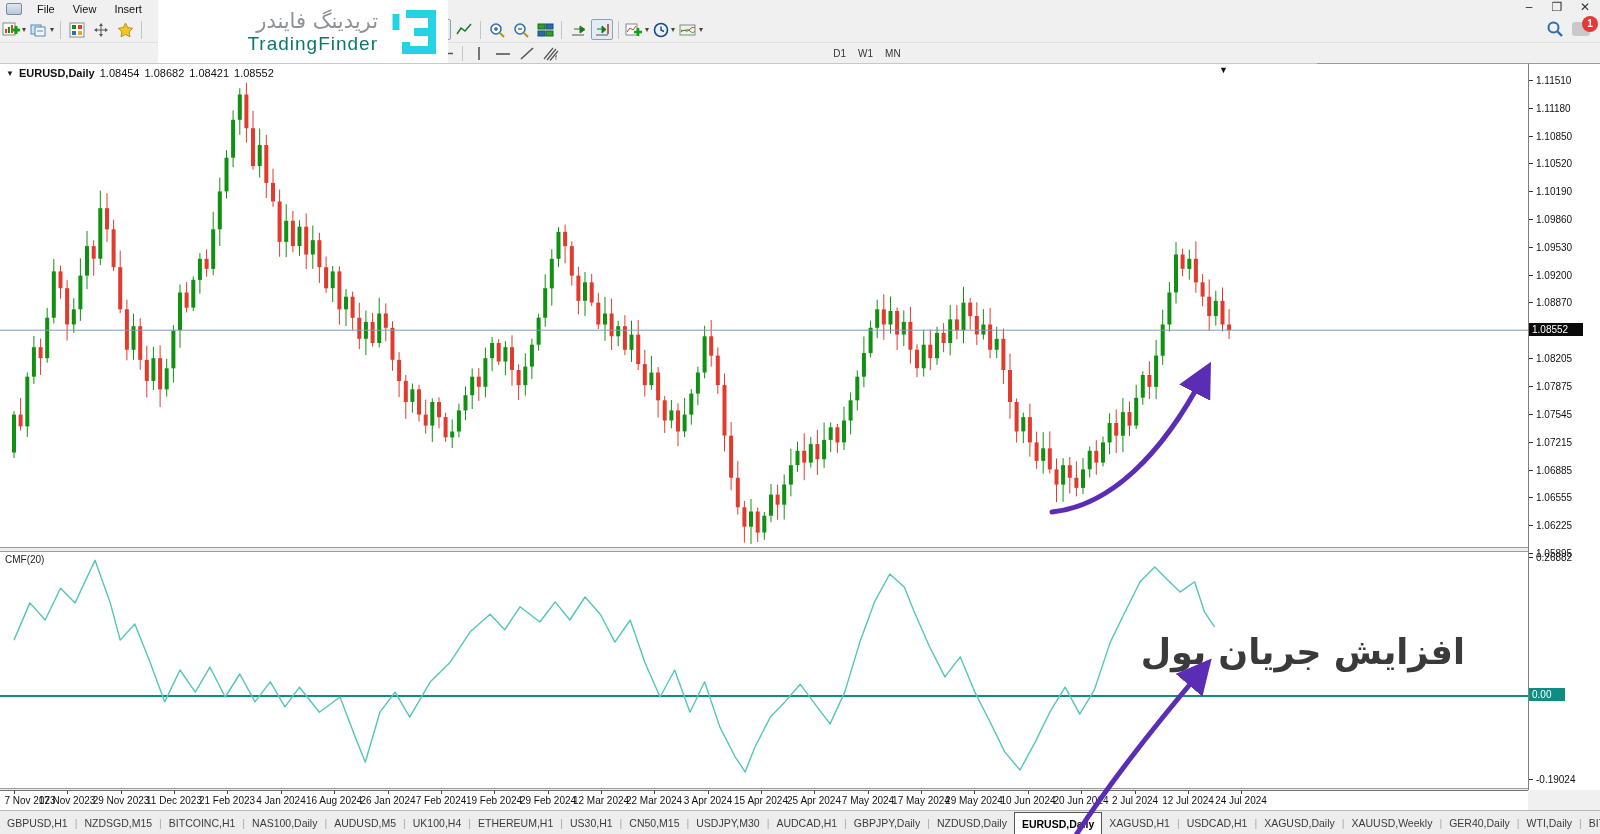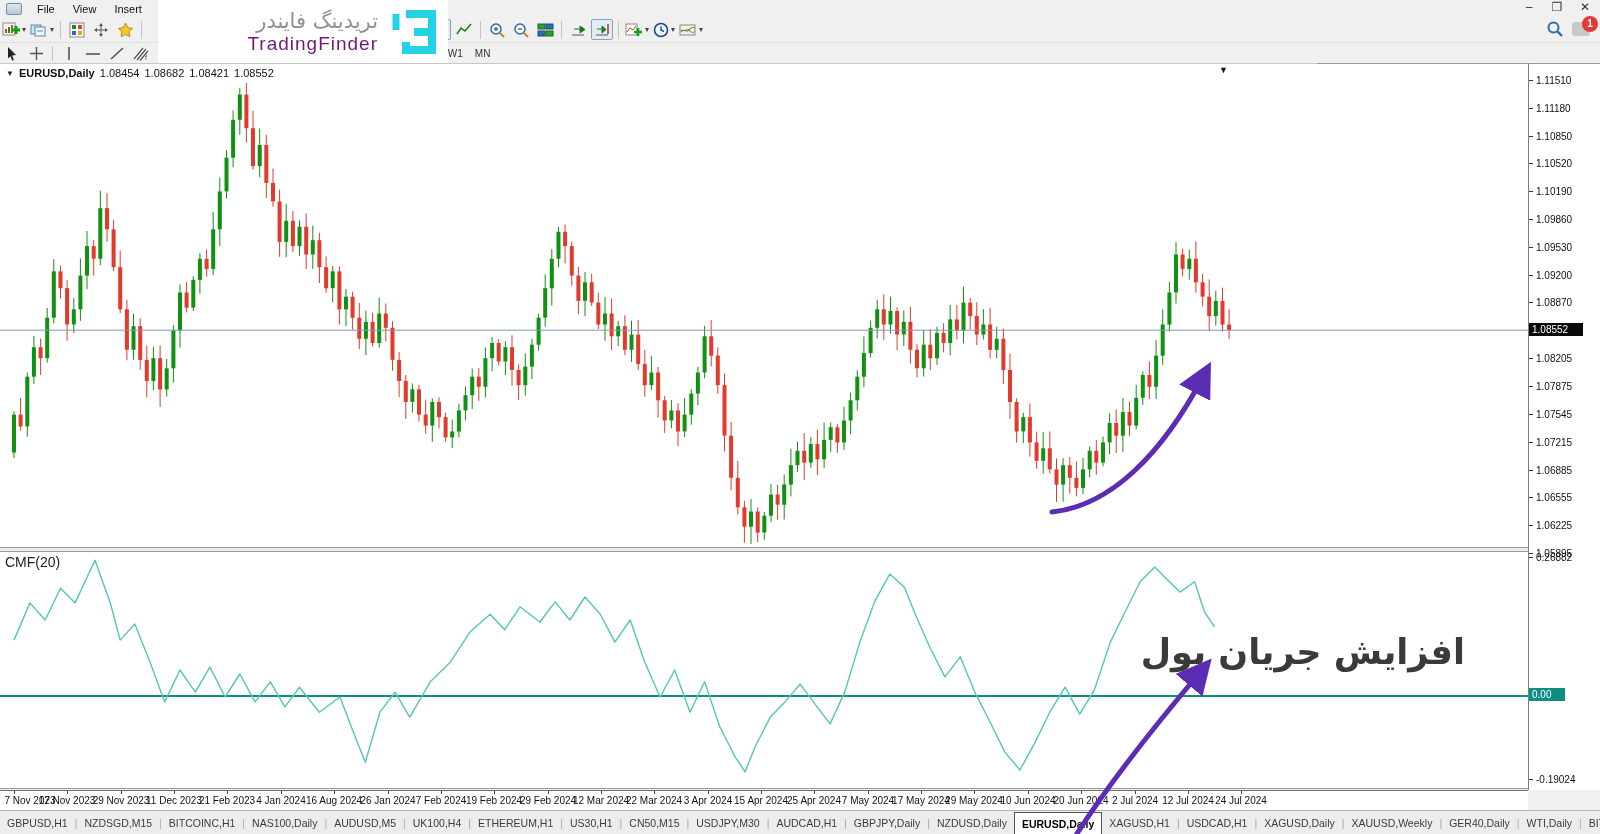--- a/index.html
+++ b/index.html
@@ -3,43 +3,43 @@
 <meta charset="utf-8">
 <style>
   * { margin:0; padding:0; box-sizing:border-box; }
   html,body { width:1600px; height:834px; overflow:hidden; font-family:"Liberation Sans","DejaVu Sans",sans-serif; background:#f0f0f0; }
   .menubar { position:absolute; top:0; left:0; width:1600px; height:17px; background:#f0f0f0; display:flex; align-items:center; font-size:11px; color:#111; z-index:5;}
   .menubar .appicon { width:16px; height:12px; margin:0 6px 0 6px; border:1px solid #7a8aa0; background:linear-gradient(#dfe8f2,#b8c6d8); border-radius:2px;}
   .menu-item { padding:2px 9px; cursor:default; }
   .win-controls { position:absolute; right:4px; top:0; display:flex; gap:6px; font-size:12px; color:#333; z-index:60;}
   .win-btn { width:22px; height:15px; text-align:center; line-height:14px; cursor:default;}
   .toolbar1 { position:absolute; top:17px; left:0; width:1600px; height:26px; background:#f0f0f0; border-bottom:1px solid #e0e0e0; display:flex; align-items:center; z-index:5;}
-  .toolbar2 { position:absolute; top:43px; left:0; width:1317px; height:21px; background:#f0f0f0; border-bottom:1px solid #c8c8c8; display:flex; align-items:center; z-index:5;}
+  .toolbar2 { position:absolute; top:43px; left:0; width:1317px; height:21px; background:#f0f0f0; border-bottom:1px solid #c8c8c8; display:flex; align-items:center; z-index:5;justify-content:center;}
   .tbtn { height:21px; min-width:22px; display:flex; align-items:center; justify-content:center; margin:0 1px; border:1px solid transparent; border-radius:2px; position:relative;}
   .tbtn.pressed { border:1px solid #8aa0b8; background:#e2ecf6; }
   .caret { font-size:8px; color:#444; margin-left:2px;}
   .tsep { width:1px; height:18px; background:#c4c4c4; margin:0 4px; }
   .tsep2 { width:1px; height:15px; background:#c4c4c4; margin:0 4px; }
   svg.ic { display:block; }
   .tf-btn { font-size:10px; color:#333; padding:2px 5px; border:1px solid transparent; border-radius:2px;}
 
   .brand-overlay { position:absolute; left:158px; top:0; width:290px; height:63px; background:#ffffff; z-index:30; display:flex; align-items:center; justify-content:flex-end; padding-right:10px;}
   .brand-texts { text-align:right; margin-right:14px; }
   .brand-fa { font-family:"DejaVu Sans",sans-serif; font-size:21px; color:#8d9299; direction:rtl; line-height:24px;}
-  .brand-en { font-size:19px; color:#701a75; letter-spacing:1px; line-height:22px;}
+  .brand-en { font-size:19px; color:#0f766e; letter-spacing:1px; line-height:22px;}
 
   .chart-area { position:absolute; left:0; top:63px; width:1528px; height:727px; background:#ffffff; border-top:1px solid #9a9a9a; z-index:1;}
   .main-pane { position:absolute; left:0; top:0; width:1528px; height:483px; overflow:hidden;}
   .pane-sep { position:absolute; left:0; top:483px; width:1528px; height:5px; background:#ececec; border-top:1px solid #9a9a9a; border-bottom:1px solid #9a9a9a;}
   .cmf-pane { position:absolute; left:0; top:488px; width:1528px; height:236px; overflow:hidden;}
   .pane-sep2 { position:absolute; left:0; top:724px; width:1528px; height:3px; background:#ececec; border-top:1px solid #9a9a9a; border-bottom:1px solid #707070;}
   .chart-title { position:absolute; left:6px; top:3px; font-size:11px; color:#111; z-index:6; display:flex; gap:5px; align-items:center;}
   .chart-title .tri { font-size:8px; color:#222; }
   .scroll-tri { position:absolute; right:300px; top:1px; font-size:9px; color:#111; z-index:6;}
-  .cmf-label { position:absolute; left:5px; top:2px; font-size:14px; color:#222; z-index:6;}
+  .cmf-label { position:absolute; left:5px; top:2px; font-size:10px; color:#222; z-index:6;}
 
   .price-axis { position:absolute; left:1528px; top:63px; width:88px; height:727px; background:#ffffff; border-left:1px solid #808080; border-top:1px solid #9a9a9a; z-index:2; font-size:10px; color:#111;}
   .ptick { position:absolute; left:7px; white-space:nowrap; }
   .ptick::before { content:""; position:absolute; left:-7px; top:5px; width:4px; height:1px; background:#333;}
   .price-tag { position:absolute; left:0px; width:54px; background:#0a0a0a; color:#fff; font-size:10px; padding:1px 3px; z-index:3;}
   .zero-tag { position:absolute; left:0px; width:36px; background:#0f8d83; color:#fff; font-size:10px; padding:1px 3px; z-index:3;}
 
   .date-bar { position:absolute; left:0; top:790px; width:1528px; height:20px; background:#ffffff; border-top:1px solid #707070; z-index:2; font-size:10px; color:#111;}
   .dtick { position:absolute; top:4px; transform:translateX(-50%); white-space:nowrap;}
   .dmark { position:absolute; top:0; width:1px; height:3px; background:#444;}

